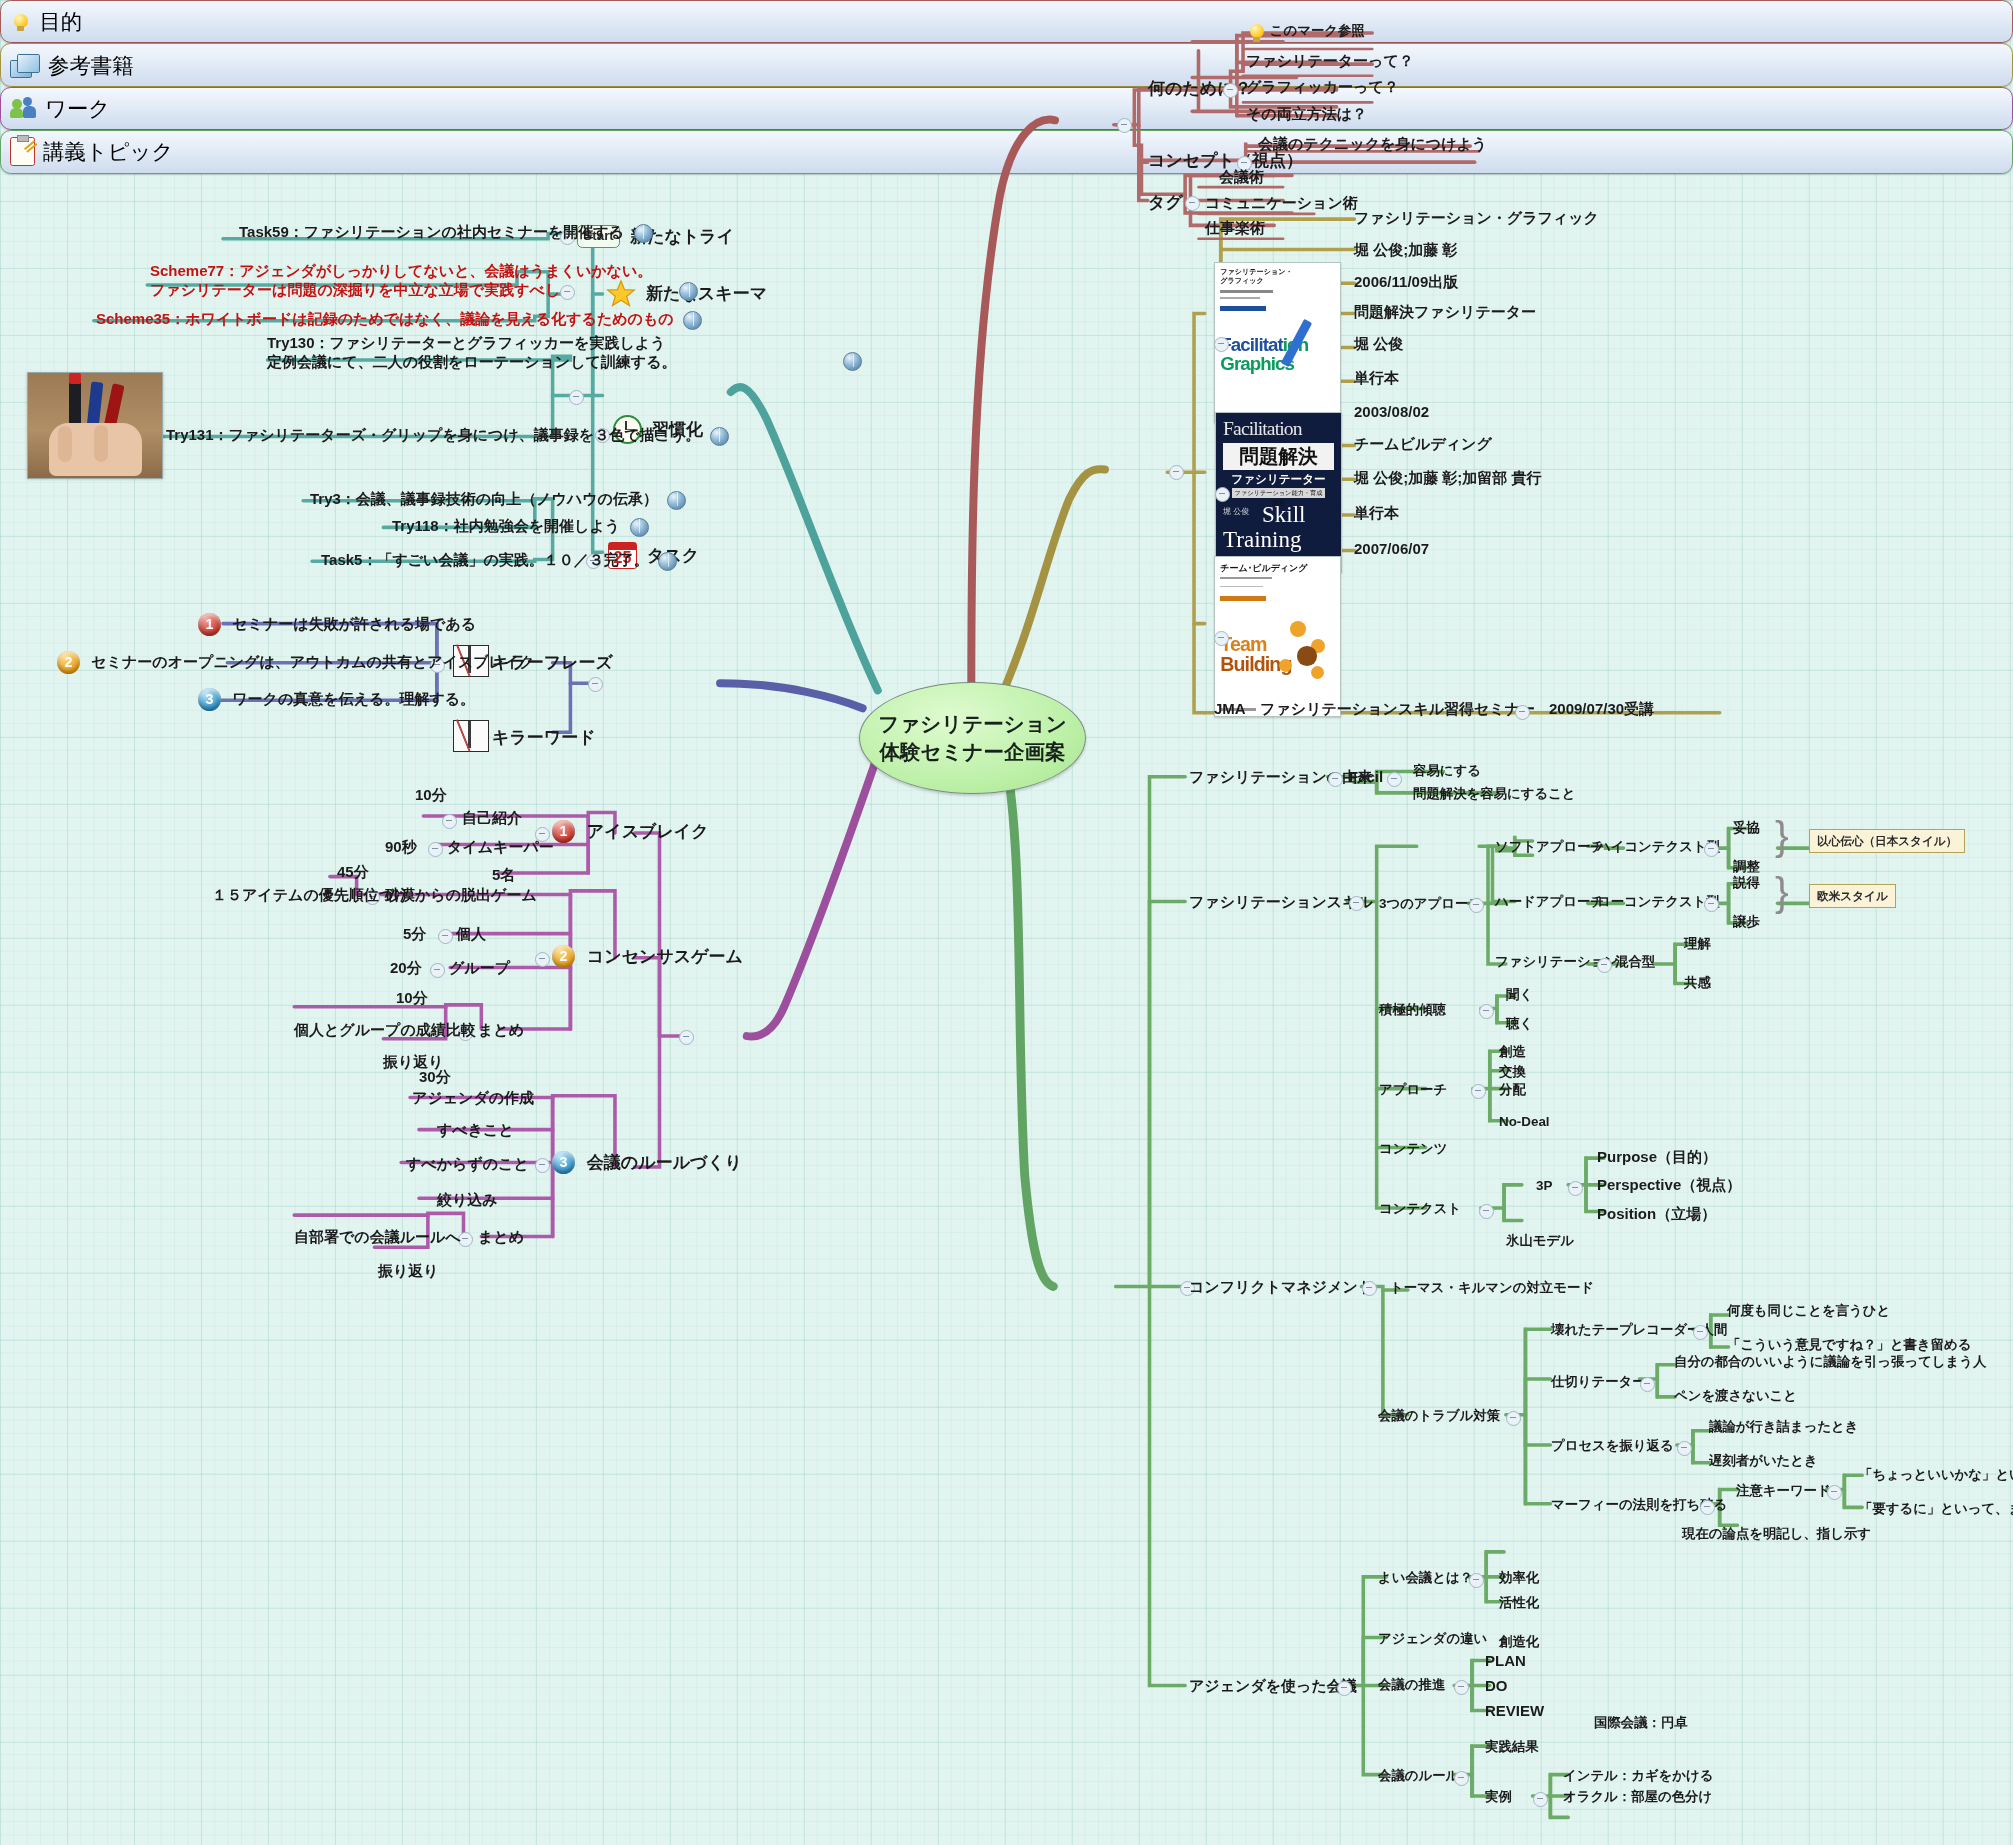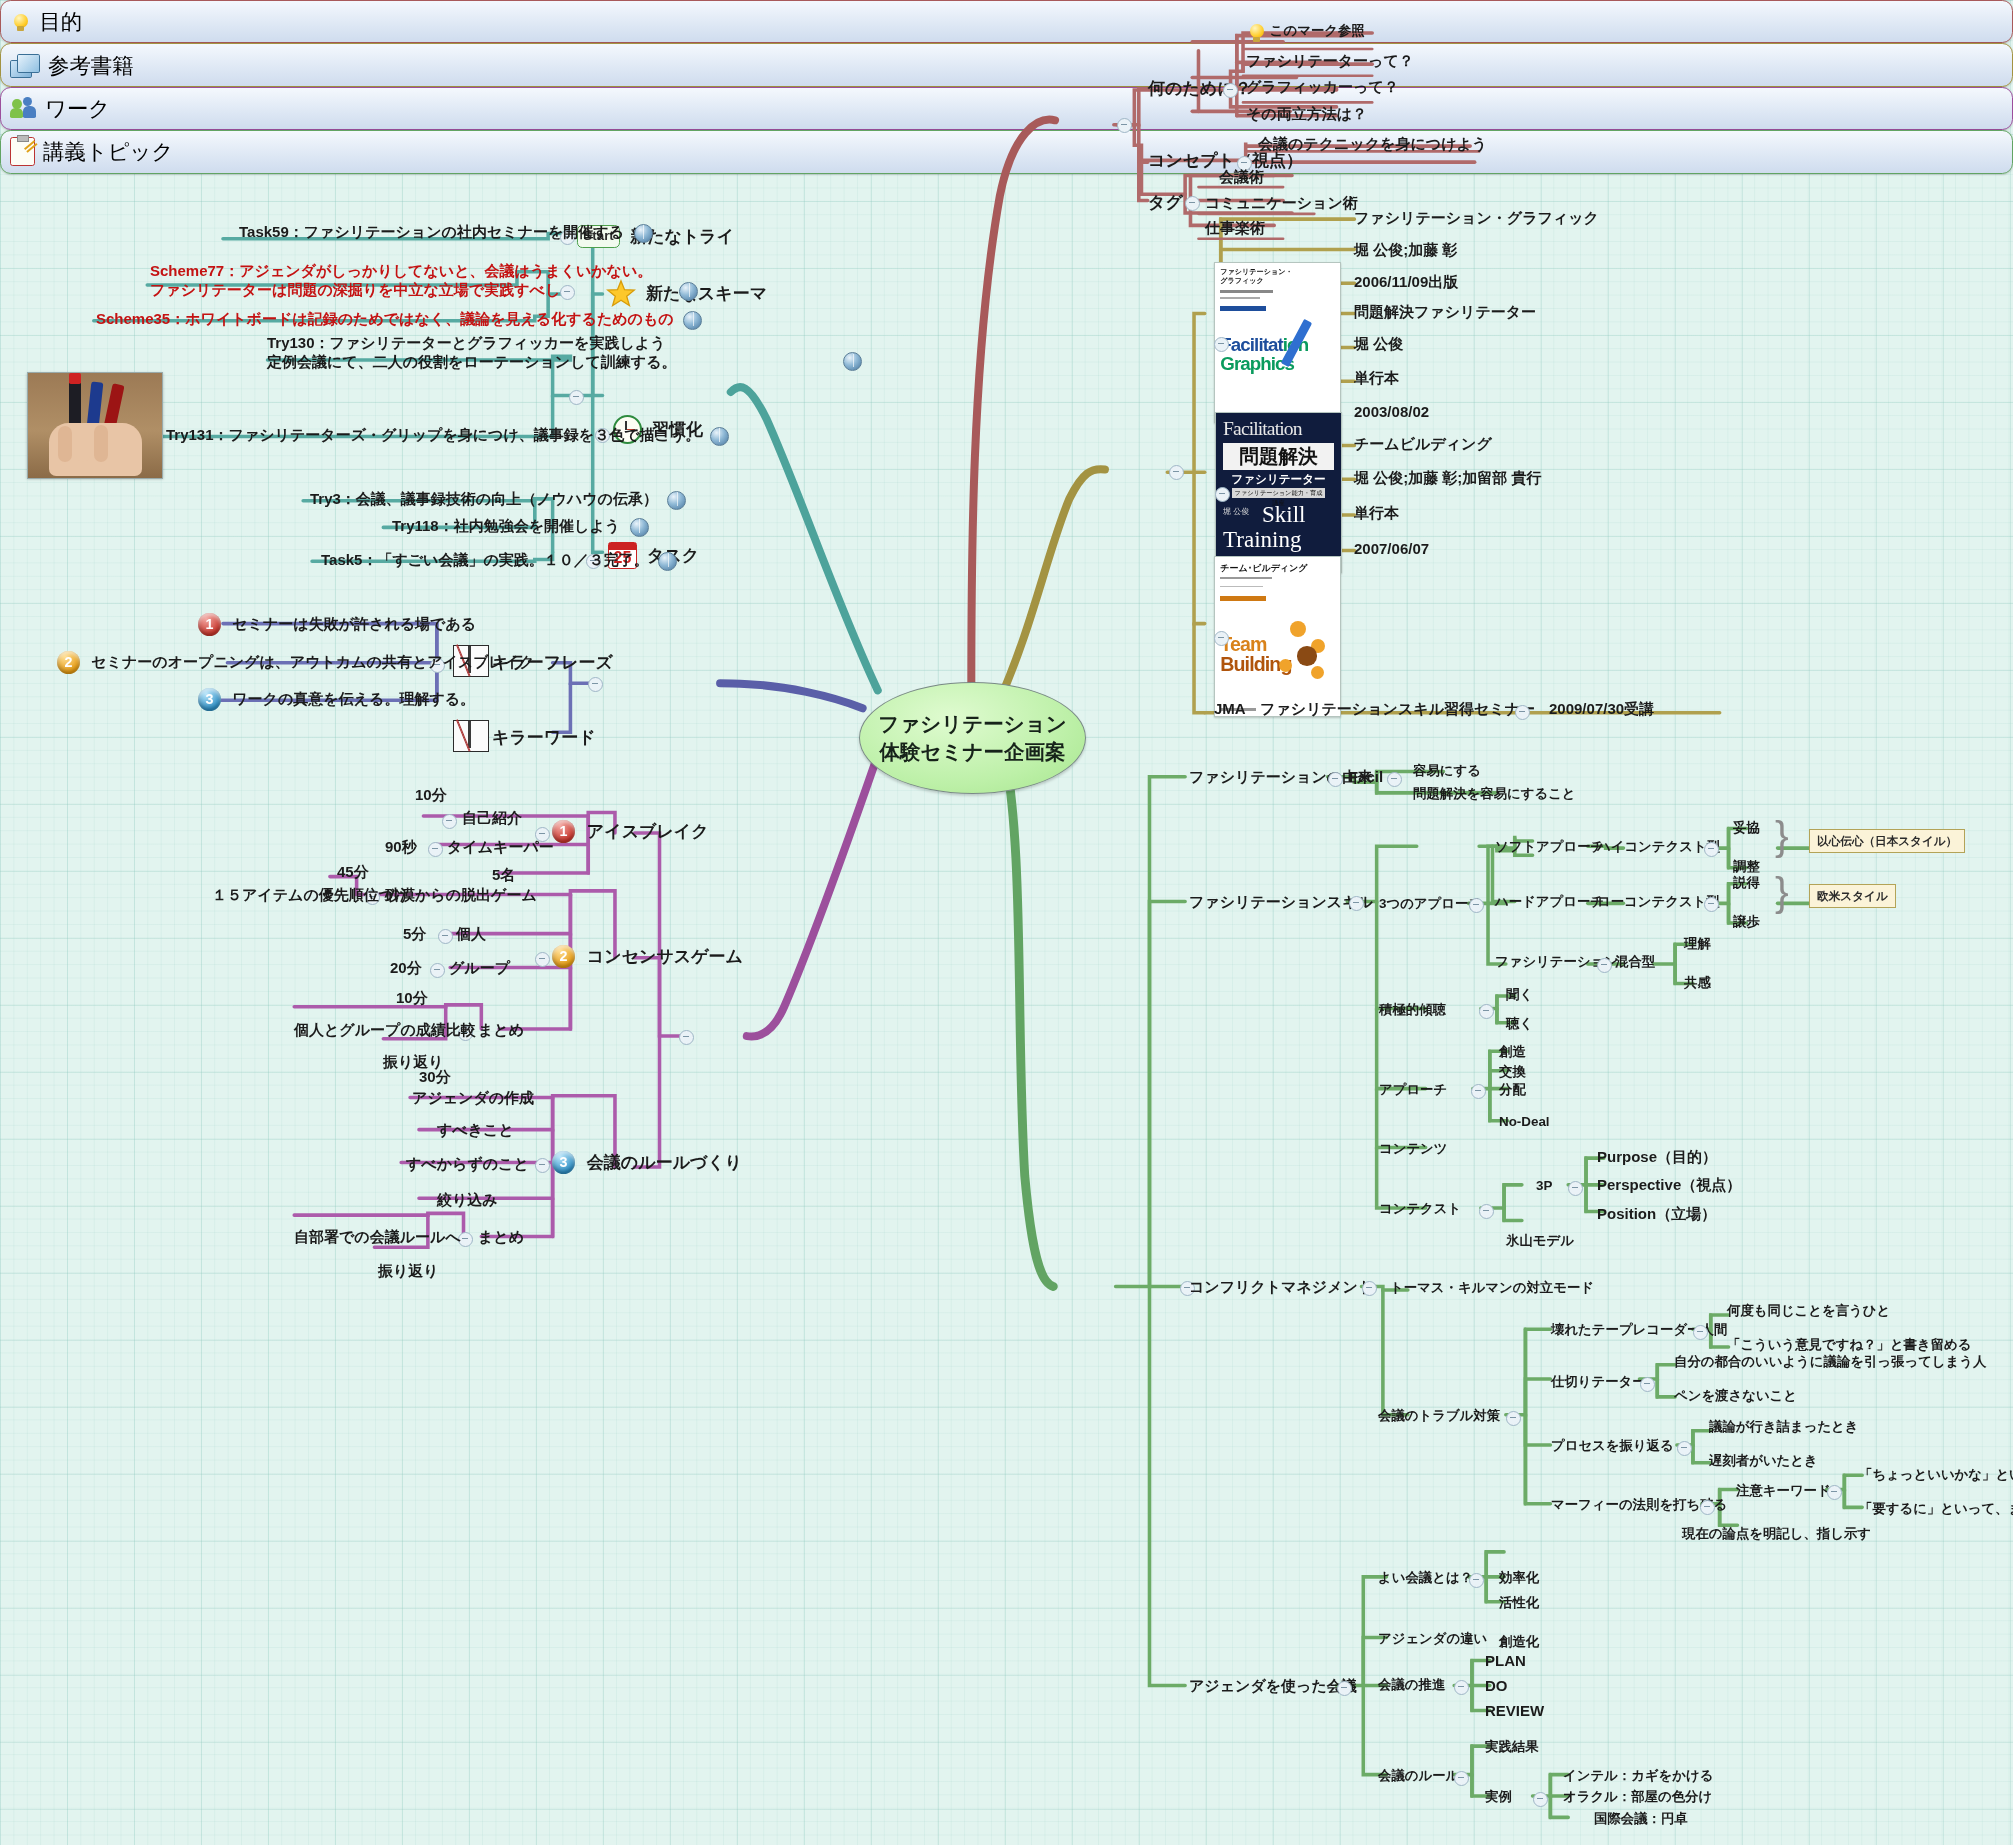--- a/index.html
+++ b/index.html
@@ -997,18 +997,18 @@
 <div class="nd txt sm" style="left:1485px;top:1789px;">
   <span>実例</span>
 </div>
 <div class="cb" style="left:1533px;top:1792px;"></div>
 <div class="nd txt sm" style="left:1563px;top:1768px;">
   <span>インテル：カギをかける</span>
 </div>
 <div class="nd txt sm" style="left:1563px;top:1789px;">
   <span>オラクル：部屋の色分け</span>
 </div>
-<div class="nd txt sm" style="left:1563px;top:1811px;padding-left:31px;">
+<div class="nd txt sm" style="left:1563px;top:1715px;padding-left:31px;">
   <span>国際会議：円卓</span>
 </div>
 
 </div>
 
 
 </body></html>

